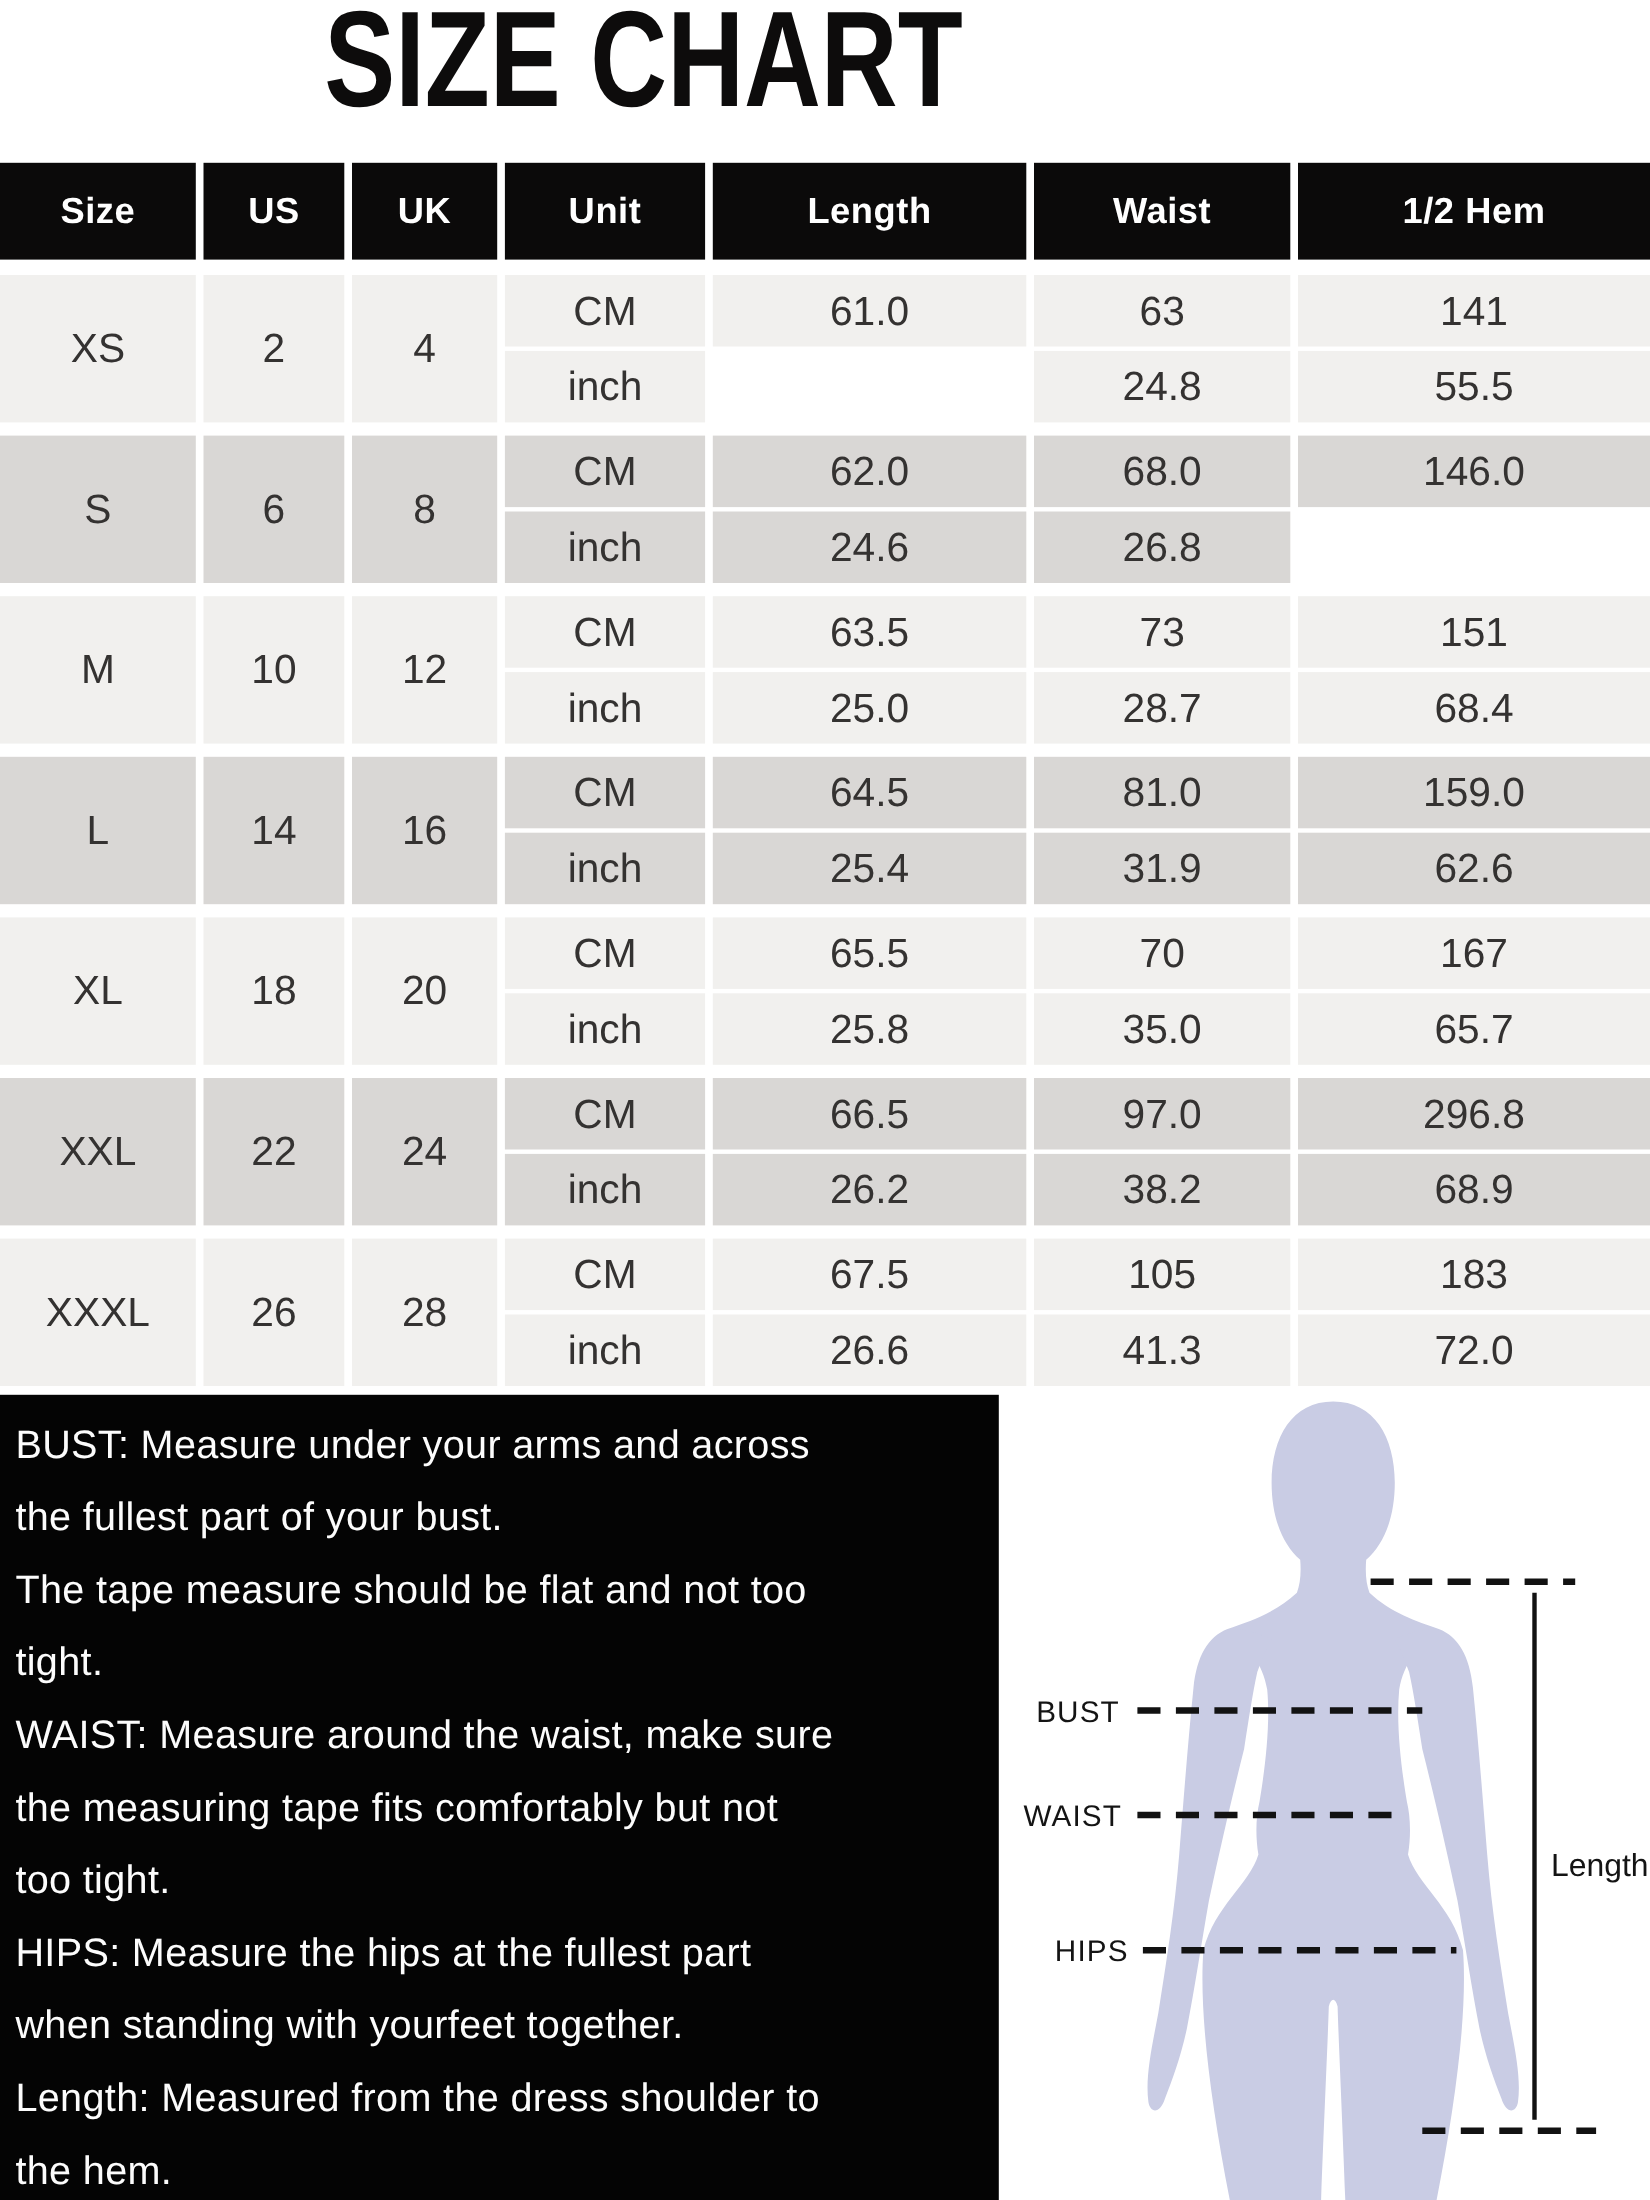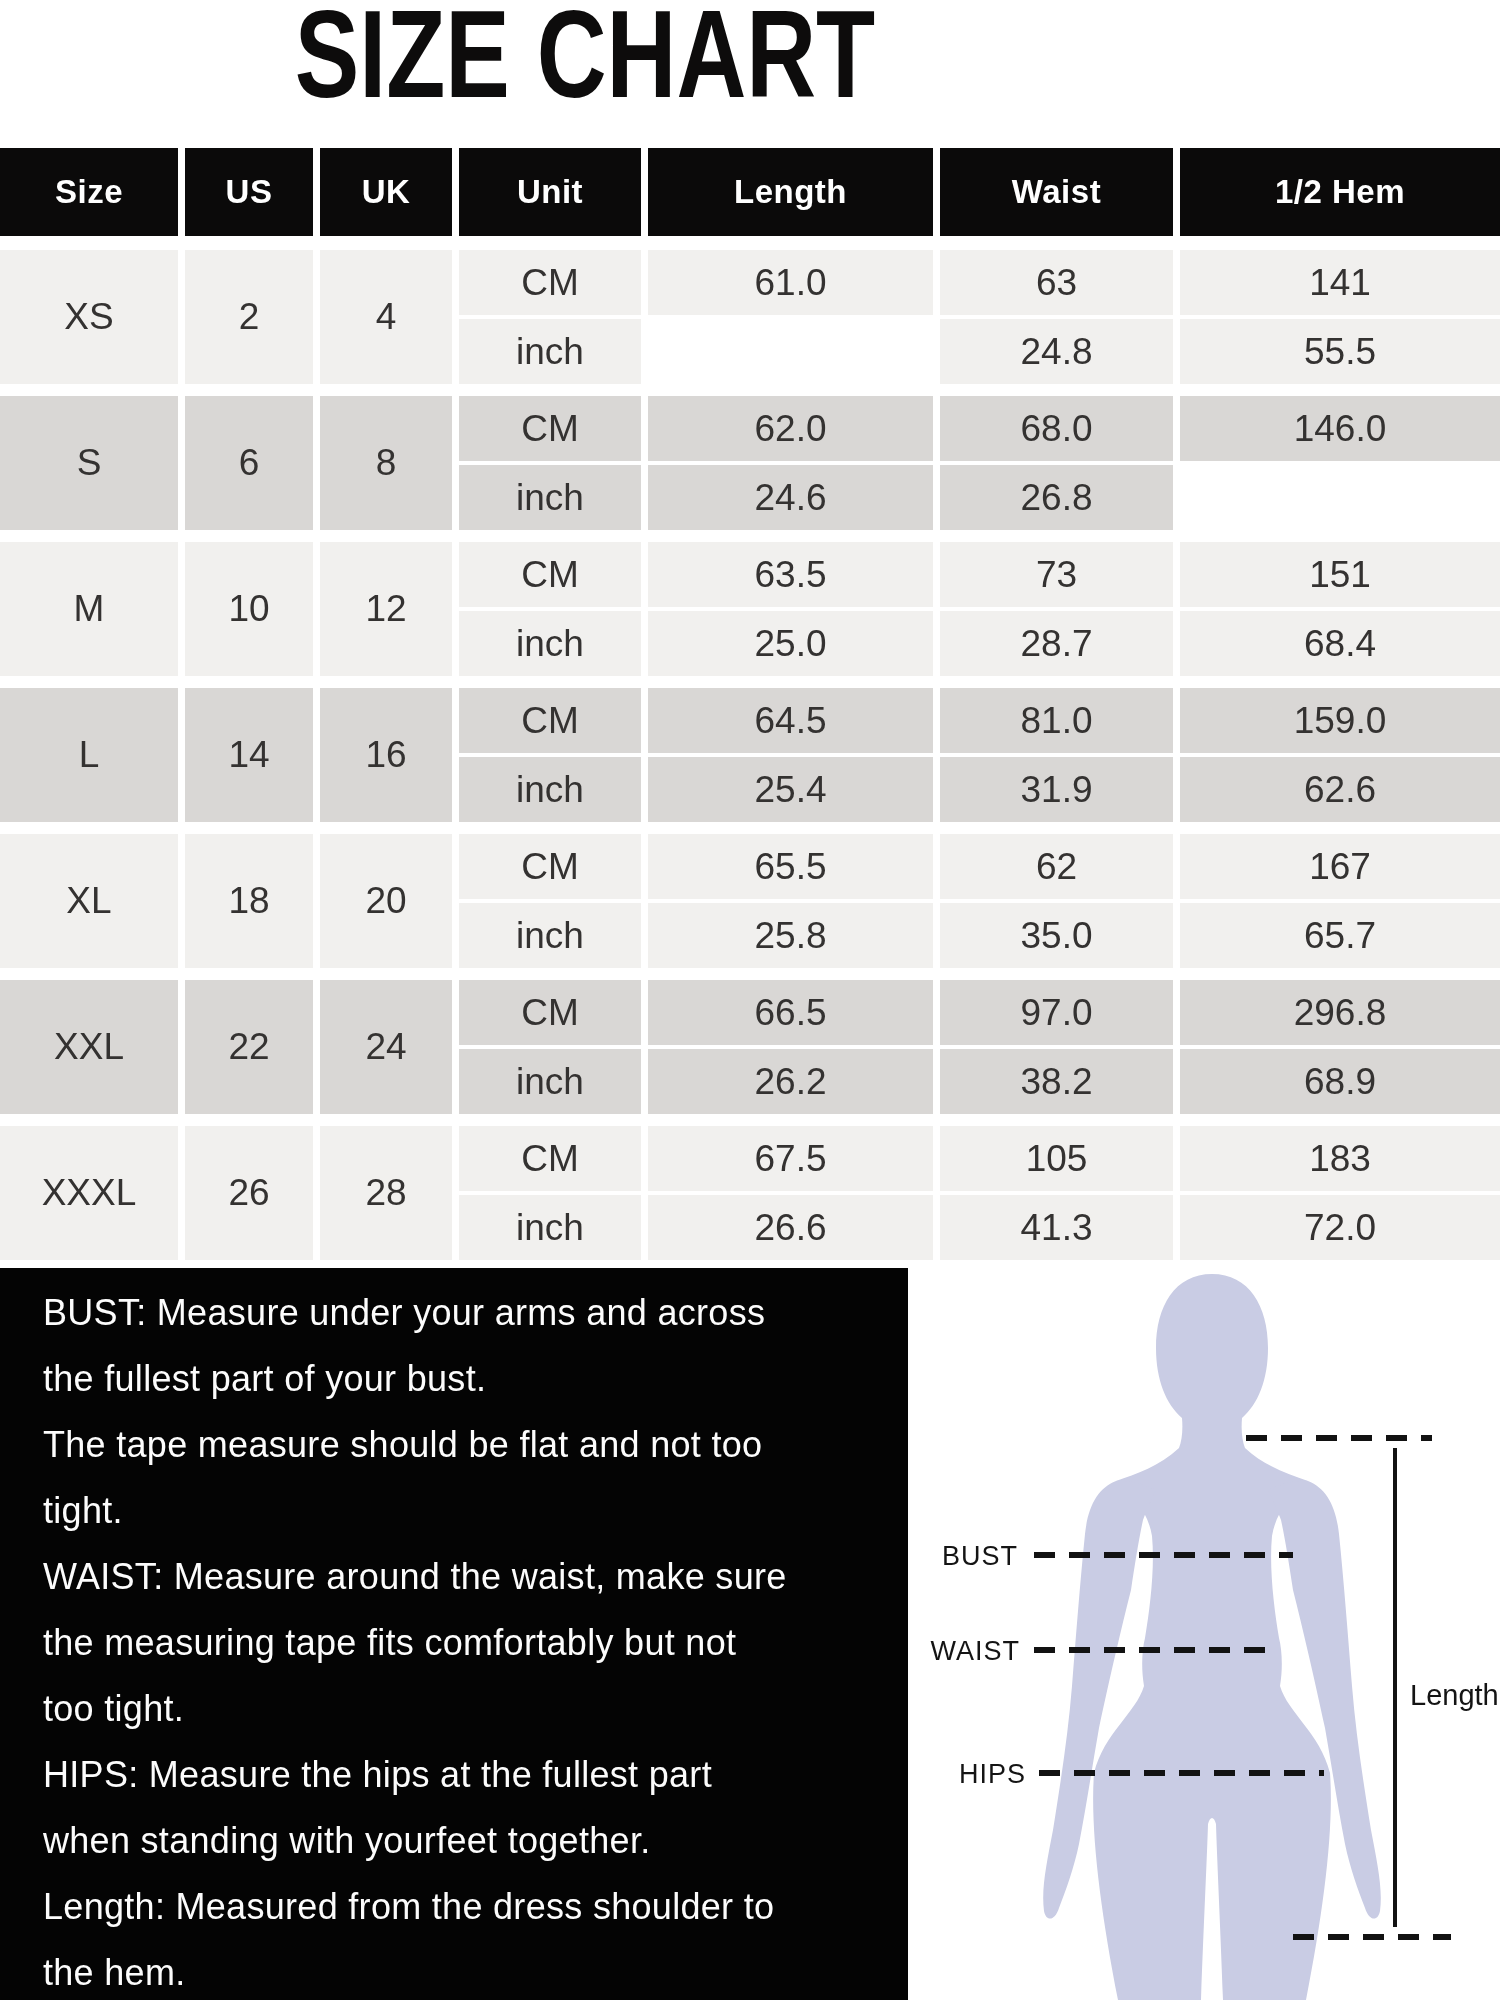--- a/index.html
+++ b/index.html
@@ -33,21 +33,21 @@
   .pair{display:flex;flex-direction:column;row-gap:4px;}
   .cell.sub{height:65px;}
   .light .cell{background:#f1f0ee;}
   .dark .cell{background:#d9d7d5;}
   
   .bottom{position:absolute;top:1268px;left:0;width:1500px;height:732px;}
   .notes{
     position:absolute;left:0;top:0;width:908px;height:732px;background:#040404;
     color:#fcfcfc;padding:12px 0 0 14px;box-sizing:border-box;overflow:hidden;
   }
-  .note-line{font-size:36px;line-height:66px;white-space:nowrap;letter-spacing:.3px;margin-left:29px;}
+  .note-line{font-size:36px;line-height:66px;white-space:nowrap;letter-spacing:.3px;}
   .figure{position:absolute;left:908px;top:0;width:492px;height:732px;}
   .figure svg{display:block;width:592px;height:732px;}
   .silhouette{fill:#c9cce4;}
   .dash{stroke:#121212;stroke-width:6;stroke-dasharray:21 14;}
   .solid-line{stroke:#121212;stroke-width:4;}
   .meas-label{font-size:27px;fill:#141414;letter-spacing:1px;font-family:"Liberation Sans",sans-serif;}
   .len-label{font-size:29px;fill:#141414;font-family:"Liberation Sans",sans-serif;}
 </style>
 </head>
 <body>
@@ -162,21 +162,21 @@
       <div class="cell span">20</div>
       <div class="pair">
         <div class="cell sub">CM</div>
         <div class="cell sub">inch</div>
       </div>
       <div class="pair">
         <div class="cell sub">65.5</div>
         <div class="cell sub">25.8</div>
       </div>
       <div class="pair">
-        <div class="cell sub">62</div>
+        <div class="cell sub">70</div>
         <div class="cell sub">35.0</div>
       </div>
       <div class="pair">
         <div class="cell sub">167</div>
         <div class="cell sub">65.7</div>
       </div>
     </div>
 
     <div class="trow group dark">
       <div class="cell span">XXL</div>

